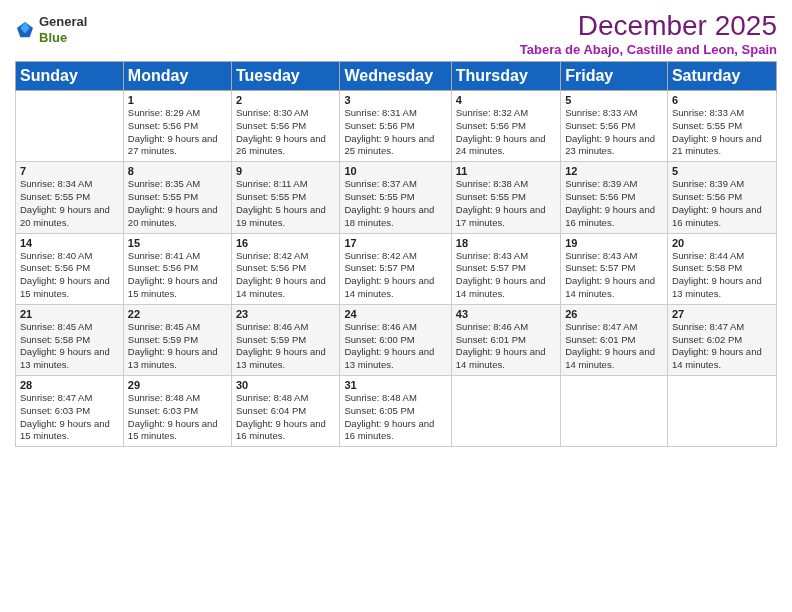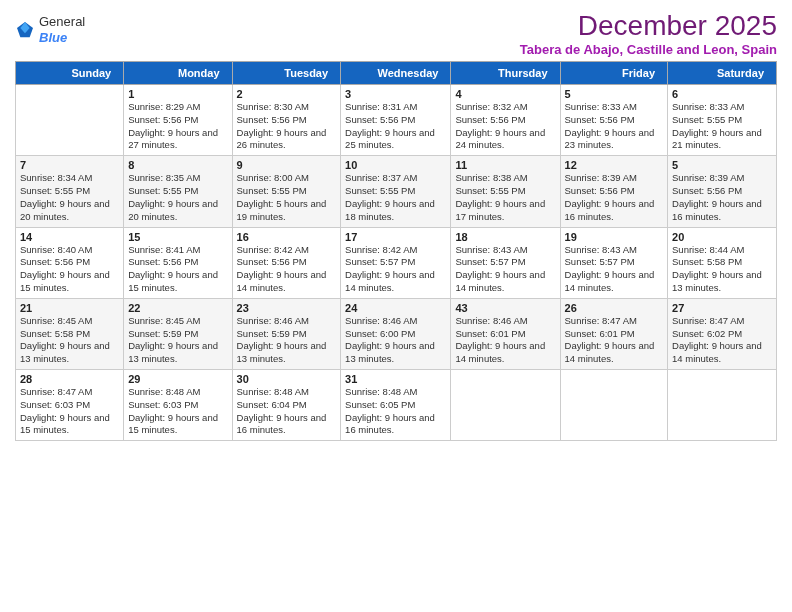--- a/index.html
+++ b/index.html
@@ -25,26 +25,25 @@
       align-items: center;
       gap: 2px;
       margin-top: 4px;
     }
     .logo-text {
       font-size: 13px;
       line-height: 1.2;
     }
     .logo-general {
       color: #333;
-      font-weight: normal;
+      font-weight: bold;
     }
     .logo-blue {
-      color: #3b82f6;
+      color: #4d7c0f;
       font-weight: bold;
-      font-style: italic;
     }
     .logo-icon {
       width: 20px;
       height: 20px;
       margin-right: 2px;
     }
     .title-block {
       text-align: right;
     }
     .month-title {
@@ -58,23 +57,23 @@
       font-weight: bold;
     }
     table {
       width: 100%;
       border-collapse: collapse;
       font-size: 10px;
     }
     thead tr th {
       background-color: #1565c0;
       color: #fff;
-      padding: 5px 12px;
-      text-align: right;
-      font-size: 11px;
+      padding: 5px 4px;
+      text-align: left;
+      font-size: 16px;
       border: 1px solid #aaa;
     }
     tbody tr td {
       border: 1px solid #ccc;
       padding: 3px 4px;
       vertical-align: top;
       width: 113px;
       min-height: 70px;
       background: #fff;
     }
@@ -177,21 +176,21 @@
           <div class="day-detail">Daylight: 9 hours and 20 minutes.</div>
         </td>
           <td>
           <div class="day-num">8</div>
           <div class="day-detail">Sunrise: 8:35 AM</div>
           <div class="day-detail">Sunset: 5:55 PM</div>
           <div class="day-detail">Daylight: 9 hours and 20 minutes.</div>
         </td>
           <td>
           <div class="day-num">9</div>
-          <div class="day-detail">Sunrise: 8:00 AM</div>
+          <div class="day-detail">Sunrise: 8:11 AM</div>
           <div class="day-detail">Sunset: 5:55 PM</div>
           <div class="day-detail">Daylight: 5 hours and 19 minutes.</div>
         </td>
           <td>
           <div class="day-num">10</div>
           <div class="day-detail">Sunrise: 8:37 AM</div>
           <div class="day-detail">Sunset: 5:55 PM</div>
           <div class="day-detail">Daylight: 9 hours and 18 minutes.</div>
         </td>
           <td>

